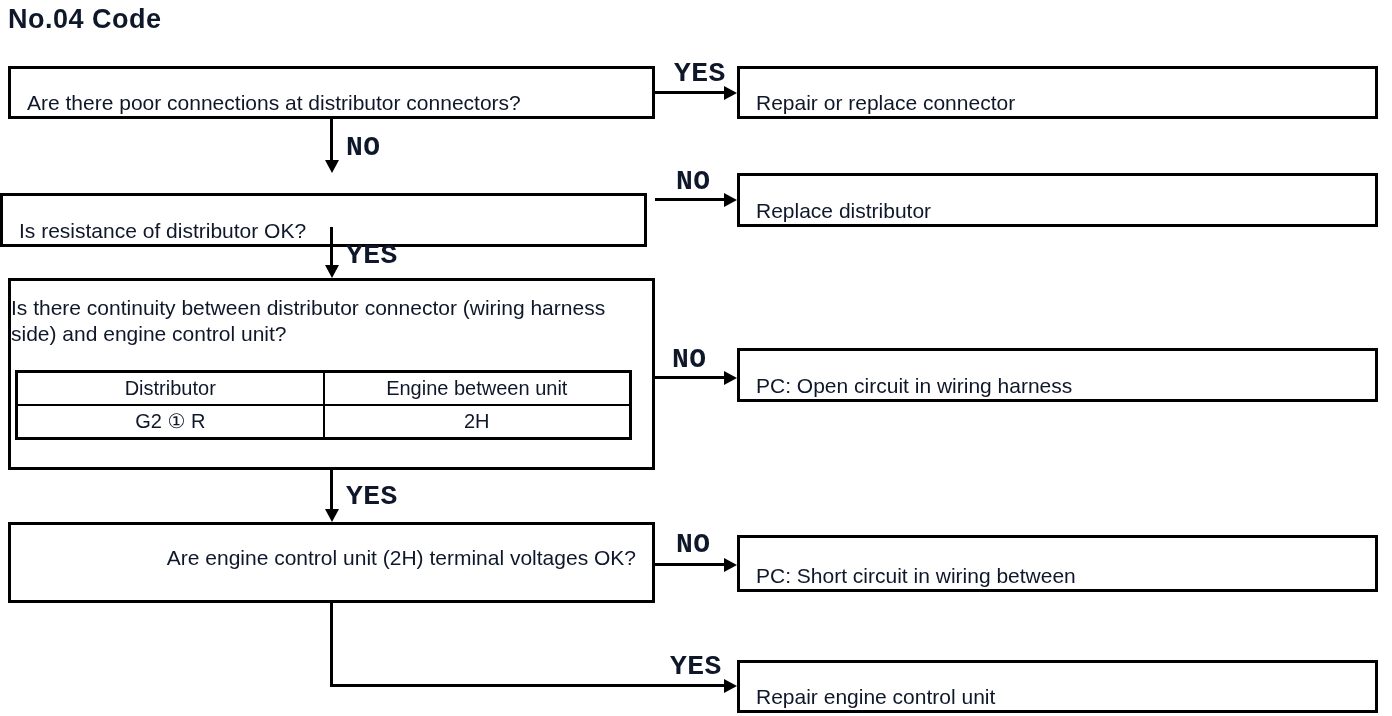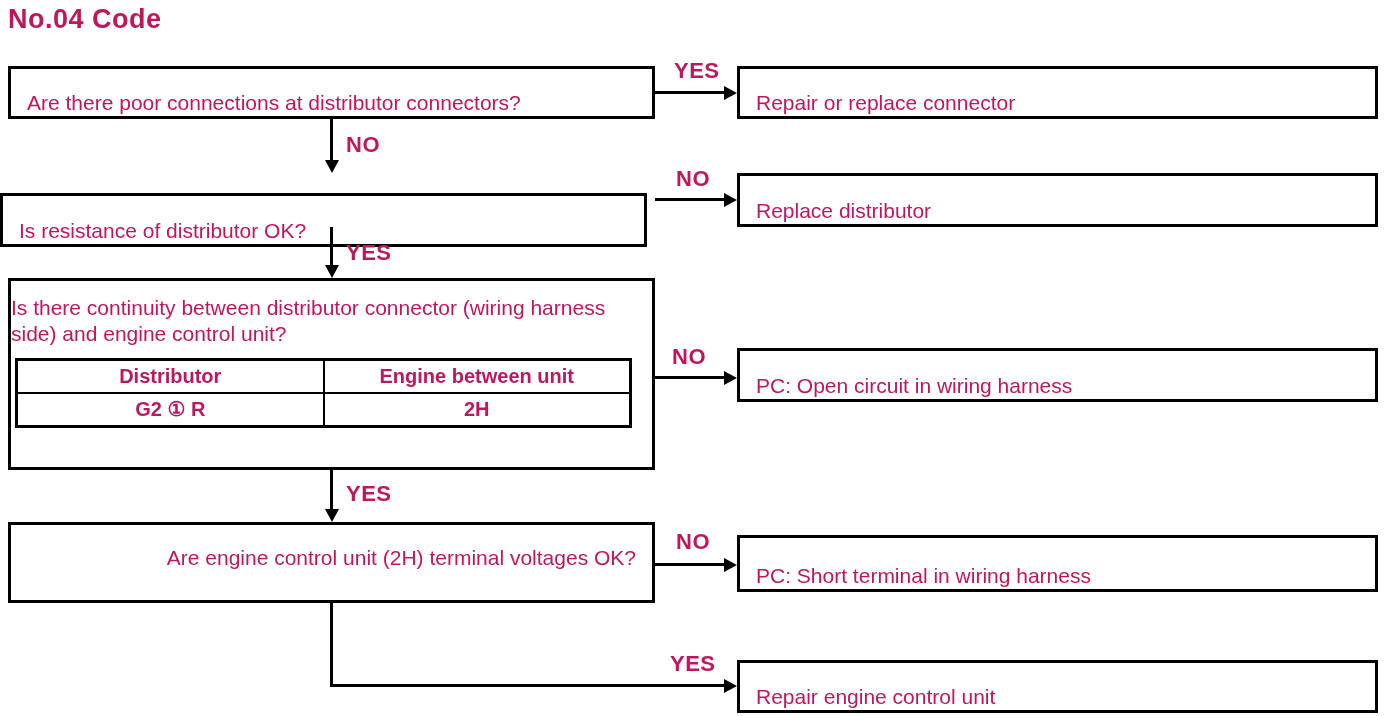--- a/index.html
+++ b/index.html
@@ -2,21 +2,21 @@
 <html><head>
 <meta charset="utf-8">
 <style>
   html, body { margin:0; padding:0; background:#ffffff; }
   .page {
     position: relative;
     width: 1392px;
     height: 716px;
     background: #ffffff;
     font-family: "Liberation Sans", sans-serif;
-    color: #be185d;
+    color: #0f172a;
     overflow: hidden;
   }
   * { box-sizing: border-box; }
 
   .title {
     position: absolute;
     left: 8px; top: 4px;
     margin: 0;
     font-size: 27px;
     font-weight: bold;
@@ -44,25 +44,24 @@
   #r1 { left: 737px; top: 66px;  width: 641px; height: 53px; }
   #r2 { left: 737px; top: 173px; width: 641px; height: 54px; }
   #r3 { left: 737px; top: 348px; width: 641px; height: 54px; }
   #r4 { left: 737px; top: 535px; width: 641px; height: 57px; }
   #r5 { left: 737px; top: 660px; width: 641px; height: 53px; }
 
   .q3-text { max-width: 600px; }
 
   .ctable {
     width: 617px;
-    margin: 10px 0 0 4px;
+    margin: 22px 0 0 4px;
     border-collapse: collapse;
     border: 3px solid #000000;
     font-size: 20px;
-    font-weight: bold;
   }
   .ctable td {
     border: 2px solid #000000;
     text-align: center;
     padding: 3px 4px;
     height: 30px;
     width: 50%;
   }
 
   
@@ -84,21 +83,21 @@
   #a1 { left: 724px; top: 86px; }
   #a2 { left: 724px; top: 193px; }
   #a3 { left: 724px; top: 371px; }
   #a4 { left: 724px; top: 558px; }
   #ab { left: 724px; top: 679px; }
   #av1 { left: 325px; top: 160px; }
   #av2 { left: 325px; top: 265px; }
   #av3 { left: 325px; top: 509px; }
 
   
-  .lbl { position: absolute; font-size: 22px; font-weight: bold; letter-spacing: 0.5px; }
+  .lbl { position: absolute; font-size: 28px; font-weight: bold; letter-spacing: 0.5px; font-family: Liberation Mono, monospace; }
   #lbl-q1r1 { left: 674px; top: 58px; }
   #lbl-q1q2 { left: 346px; top: 132px; }
   #lbl-q2r2 { left: 676px; top: 166px; }
   #lbl-q2q3 { left: 346px; top: 240px; }
   #lbl-q3r3 { left: 672px; top: 344px; }
   #lbl-q3q4 { left: 346px; top: 481px; }
   #lbl-q4r4 { left: 676px; top: 529px; }
   #lbl-q4r5 { left: 670px; top: 651px; }
 </style>
 </head>
@@ -139,21 +138,21 @@
   <div class="box" id="r1">
     <span>Repair or replace connector</span>
   </div>
   <div class="box" id="r3">
     <span>PC: Open circuit in wiring harness</span>
   </div>
   <div class="box" id="r2">
     <span>Replace distributor</span>
   </div>
   <div class="box" id="r4">
-    <span>PC: Short terminal in wiring harness</span>
+    <span>PC: Short circuit in wiring between</span>
   </div>
   <div class="box" id="r5">
     <span>Repair engine control unit</span>
   </div>
 
   <div class="vline" id="v1"></div>
   <div class="vline" id="v2"></div>
   <div class="vline" id="v3"></div>
   <div class="vline" id="v4"></div>
   <div class="hline" id="hb"></div>

